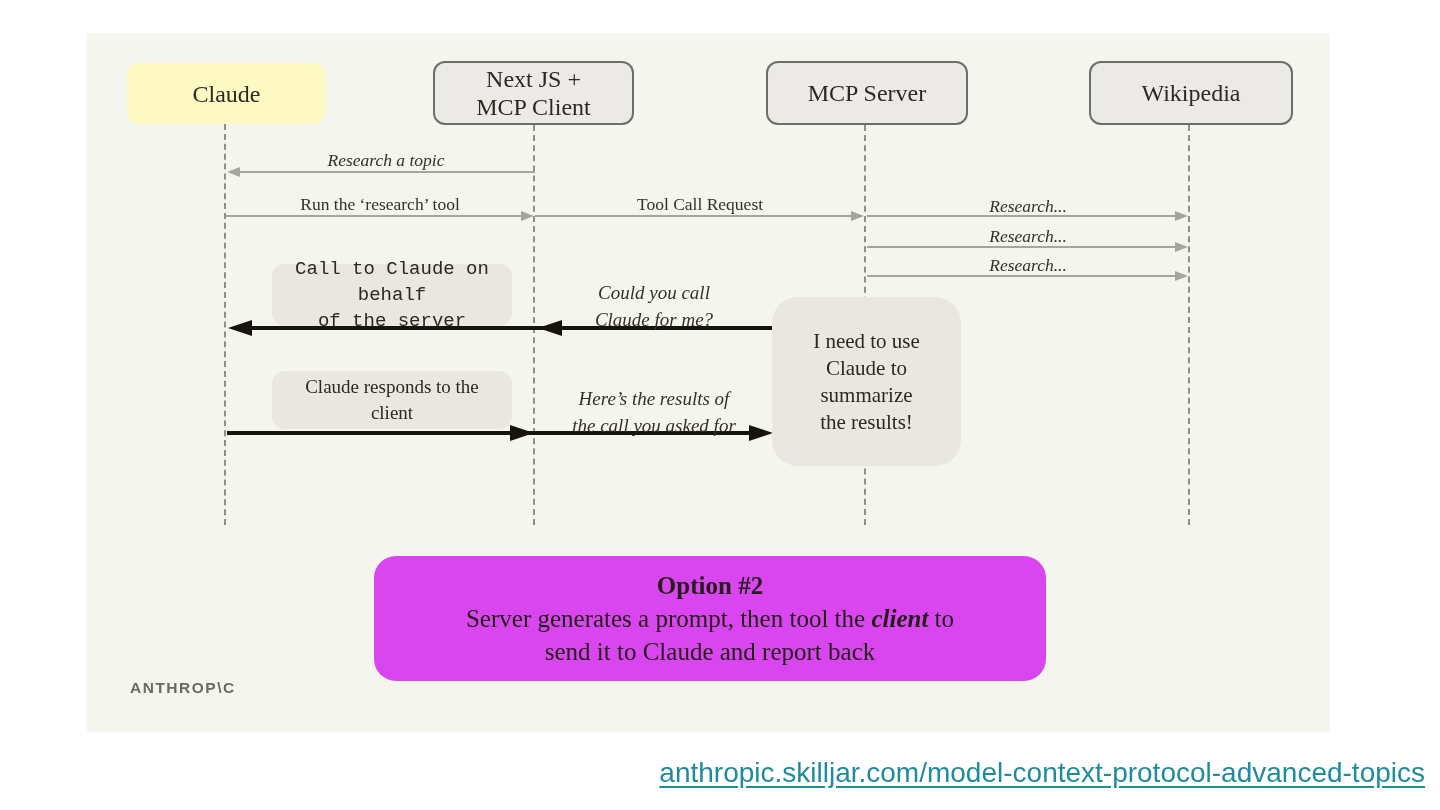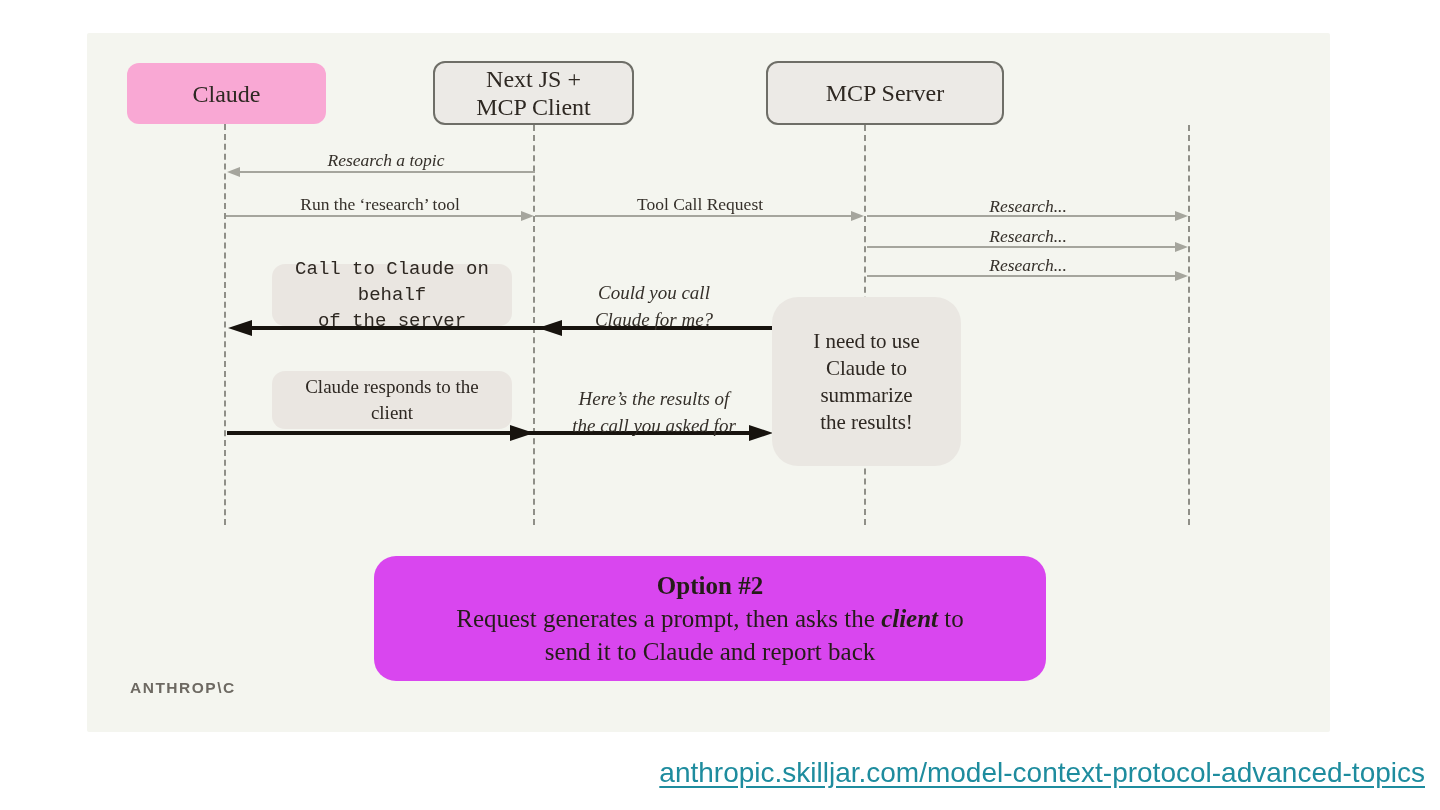--- a/index.html
+++ b/index.html
@@ -3,24 +3,24 @@
 <meta charset="utf-8">
 <style>
   html,body{margin:0;padding:0;background:#ffffff;}
   .page{position:relative;width:1440px;height:810px;background:#ffffff;overflow:hidden;
         font-family:"Liberation Serif","DejaVu Serif",serif;color:#2e2822;}
   .slide{position:absolute;left:87px;top:33px;width:1243px;height:699px;background:#f4f5ef;border-radius:2px;}
 
   
   .actor{position:absolute;display:flex;align-items:center;justify-content:center;text-align:center;
          box-sizing:border-box;border-radius:12px;font-size:24px;line-height:28px;white-space:pre-line;z-index:3;}
-  .actor-claude{left:127px;top:63px;width:199px;height:61px;background:#f9a8d4;}
+  .actor-claude{left:127px;top:63px;width:199px;height:61px;background:#fef9c3;}
   .actor-gray{background:#eceae6;border:2.5px solid #6e6e67;}
   .actor-client{left:433px;top:61px;width:201px;height:64px;}
-  .actor-server{left:766px;top:61px;width:238px;height:64px;}
+  .actor-server{left:766px;top:61px;width:202px;height:64px;}
   .actor-wikipedia{left:1089px;top:61px;width:204px;height:64px;}
 
   
   .lifeline{position:absolute;width:0;border-left:2px dashed #8f8f88;z-index:1;}
   .ll-claude{left:224px;top:124px;height:401px;}
   .ll-client{left:533px;top:125px;height:400px;}
   .ll-server{left:864px;top:125px;height:400px;}
   .ll-wikipedia{left:1188px;top:125px;height:400px;}
 
   
@@ -78,20 +78,21 @@
 
   <div class="lifeline ll-claude"></div>
   <div class="lifeline ll-client"></div>
   <div class="lifeline ll-server"></div>
   <div class="lifeline ll-wikipedia"></div>
 
   <div class="actor actor-claude">Claude</div>
   <div class="actor actor-gray actor-client">Next JS +
 MCP Client</div>
   <div class="actor actor-gray actor-server">MCP Server</div>
+  <div class="actor actor-gray actor-wikipedia">Wikipedia</div>
 
   <div class="gline" style="left:239px;top:171px;width:296px;"></div>
   <div class="ghead-l" style="left:227px;top:167px;"></div>
 
   <div class="gline" style="left:226px;top:215px;width:296px;"></div>
   <div class="ghead-r" style="left:521px;top:211px;"></div>
 
   <div class="gline" style="left:535px;top:215px;width:317px;"></div>
   <div class="ghead-r" style="left:851px;top:211px;"></div>
 
@@ -127,19 +128,19 @@
 of the server</div>
   <div class="note note-responds">Claude responds to the
 client</div>
   <div class="note note-ineed">I need to use
 Claude to
 summarize
 the results!</div>
 
   <div class="option">
     <div class="option-title">Option #2</div>
-    <div class="option-line"><span>Request generates a prompt, then asks the </span><span class="em">client</span><span> to</span></div>
+    <div class="option-line"><span>Server generates a prompt, then tool the </span><span class="em">client</span><span> to</span></div>
     <div class="option-line">send it to Claude and report back</div>
   </div>
 
   <div class="logo">ANTHROP\C</div>
   <a class="course-link">anthropic.skilljar.com/model-context-protocol-advanced-topics</a>
 </div>
 
 </body></html>

